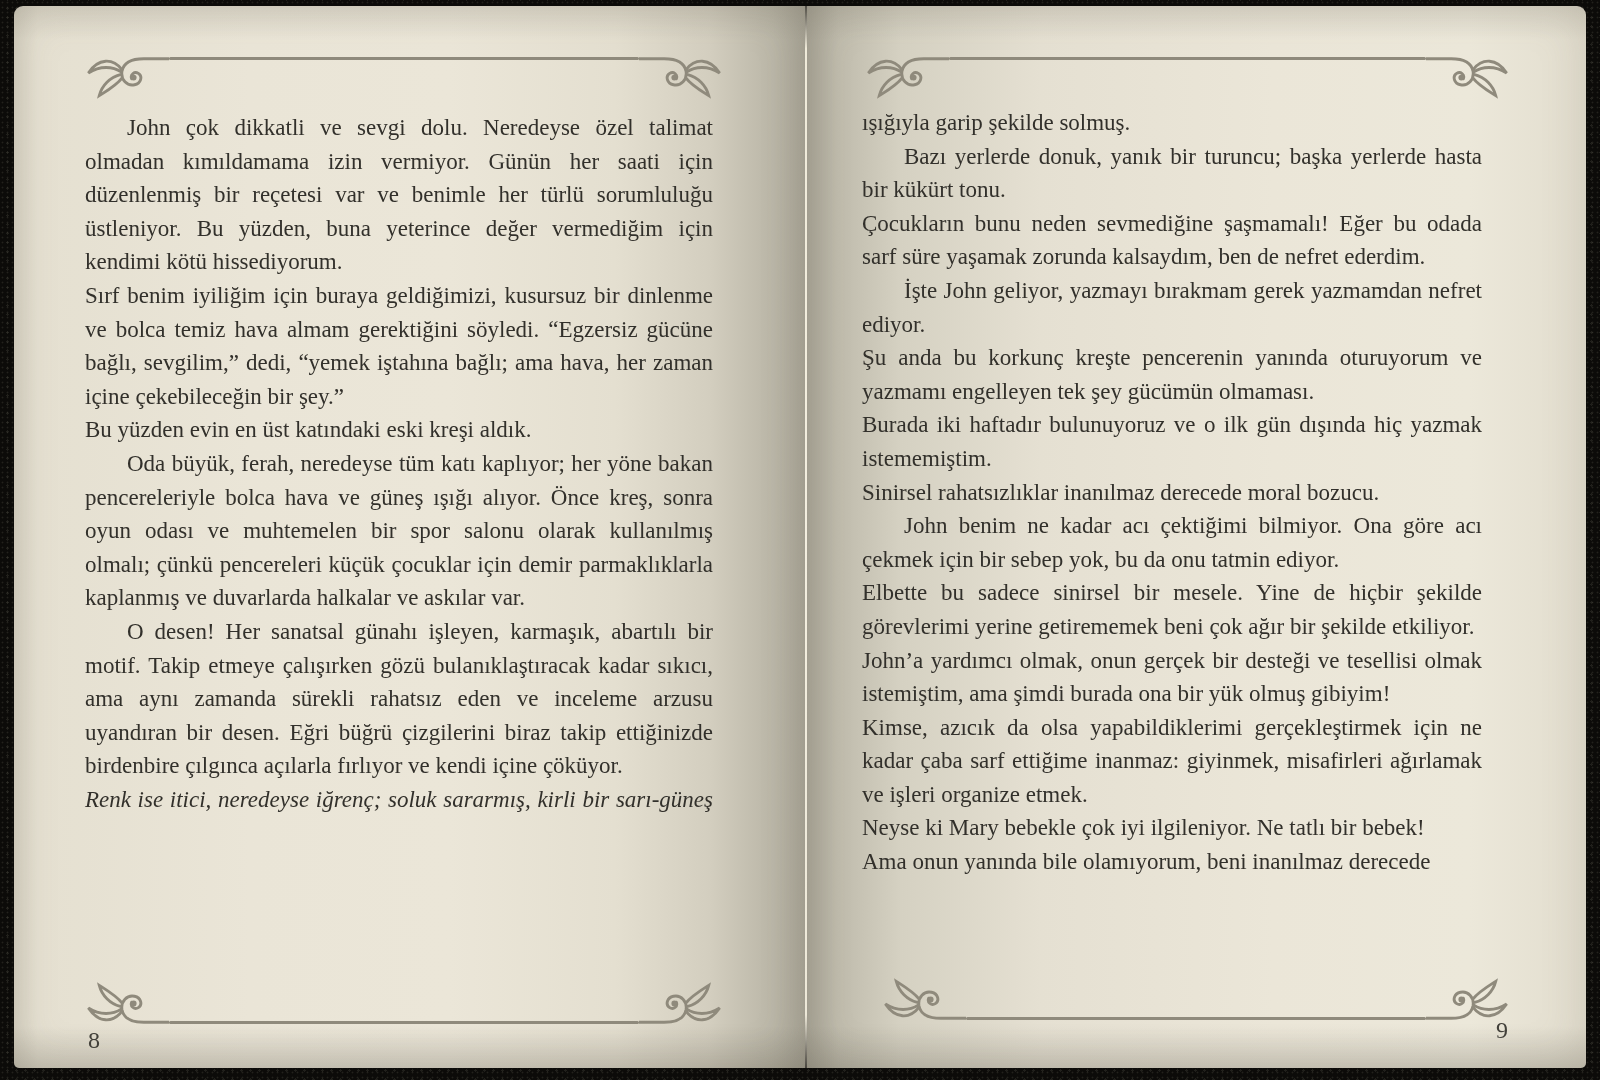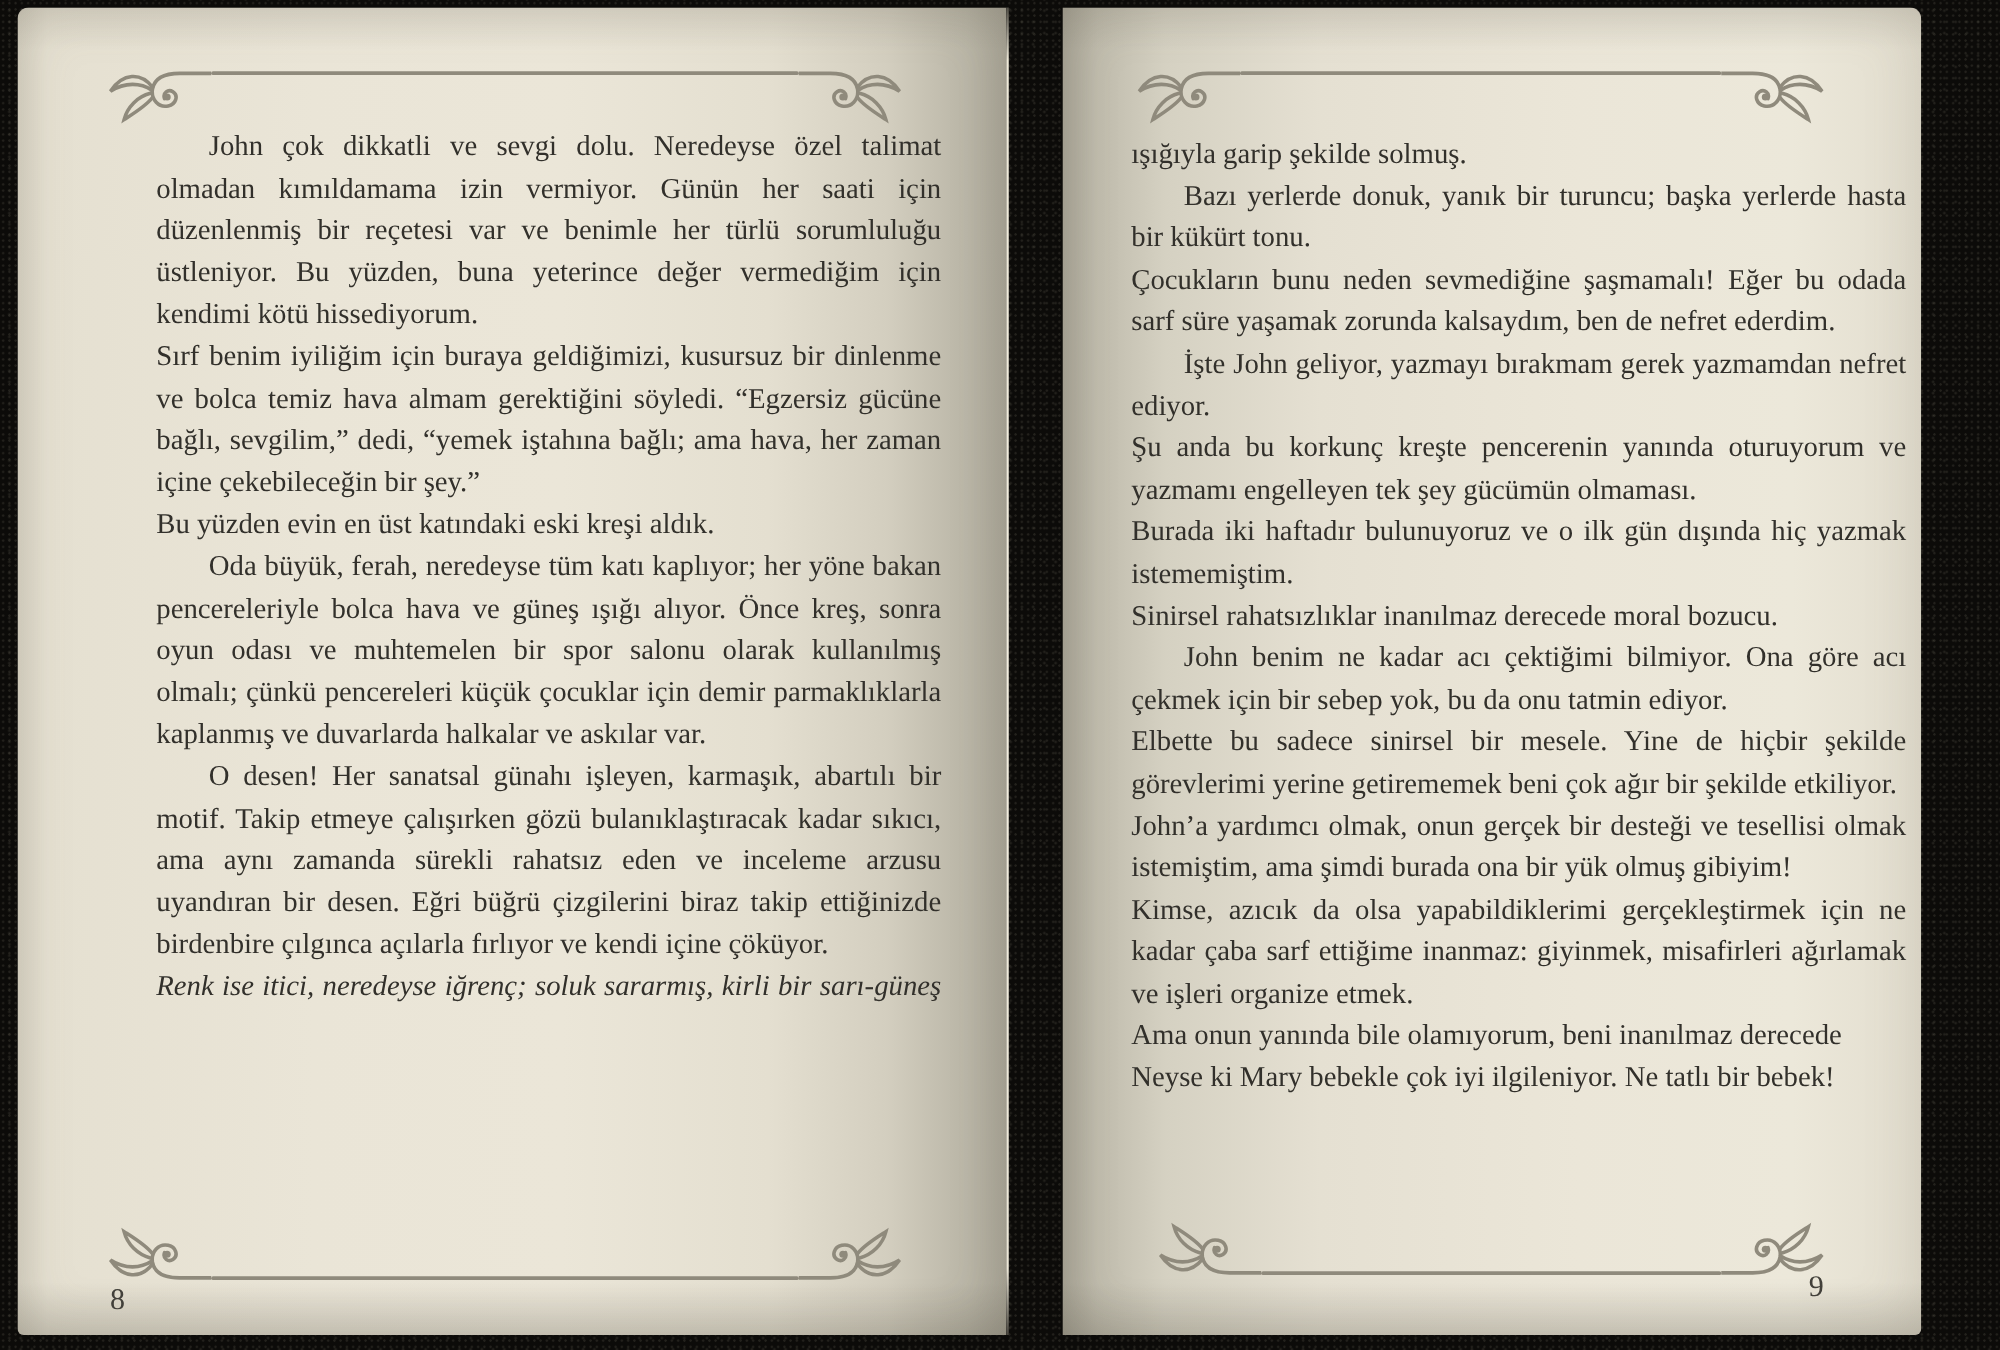--- a/index.html
+++ b/index.html
@@ -17,21 +17,21 @@
     position:absolute;top:6px;height:1062px;
     box-shadow:inset 0 0 46px rgba(110,104,88,.18);
   }
   .page-left{
     left:14px;width:791px;border-radius:9px 0 0 5px;
     background:
       linear-gradient(180deg, rgba(100,95,82,.12) 0px, rgba(0,0,0,0) 34px, rgba(0,0,0,0) 1020px, rgba(80,76,64,.20) 100%),
       linear-gradient(90deg,#d7d2c3 0%,#e5e0d1 3%,#eae5d7 30%,#ebe6d8 55%,#e4dfd0 76%,#d3cebf 88%,#bab6a7 96%,#a7a395 100%);
   }
   .page-right{
-    left:850px;width:687px;border-radius:0 9px 5px 0;
+    left:807px;width:779px;border-radius:0 9px 5px 0;
     background:
       linear-gradient(180deg, rgba(100,95,82,.12) 0px, rgba(0,0,0,0) 34px, rgba(0,0,0,0) 1020px, rgba(80,76,64,.20) 100%),
       linear-gradient(90deg,#a7a395 0%,#bfbbac 4%,#d5d1c2 12%,#e5e0d2 30%,#ebe6d8 60%,#ece8da 85%,#e2ddce 100%);
   }
   .spine{
     position:absolute;left:805px;top:6px;width:2px;height:1062px;
     background:linear-gradient(180deg,#514e46 0%,#efead9 4%,#f3eedf 50%,#ede8d8 95%,#48453e 100%);
   }
   .divider{
     position:absolute;display:flex;align-items:flex-start;
@@ -54,21 +54,21 @@
     text-align:justify;
   }
   .textblock p{margin:0;padding:0;}
   .textblock p.ind{text-indent:42px;}
   .textblock p.stretch{text-align-last:justify;font-style:italic;}
   .pagenum{
     position:absolute;color:#42403a;font-size:24px;
   }
   .pagenum-left{left:74px;bottom:14px;}
   .pagenum-right{right:78px;bottom:24px;}
-  .lp-text{left:71px;top:94px;width:628px;margin-left:40px;}
+  .lp-text{left:71px;top:105px;width:628px;}
   .rp-text{left:55px;top:100px;width:620px;}
   .lp-div-top{left:71px;right:82px;top:45px;}
   .lp-div-bottom{left:71px;right:82px;bottom:38px;}
   .rp-div-top{left:58px;right:76px;top:45px;}
   .rp-div-bottom{left:75px;right:76px;bottom:42px;}
   .defs{position:absolute;width:0;height:0;overflow:hidden;}
 </style>
 </head>
 <body>
 
@@ -138,22 +138,22 @@
     <p class="ind">Bazı yerlerde donuk, yanık bir turuncu; başka yerlerde hasta bir kükürt tonu.</p>
     <p>Çocukların bunu neden sevmediğine şaşmamalı! Eğer bu odada sarf süre yaşamak zorunda kalsaydım, ben de nefret ederdim.</p>
     <p class="ind">İşte John geliyor, yazmayı bırakmam gerek yazmamdan nefret ediyor.</p>
     <p>Şu anda bu korkunç kreşte pencerenin yanında oturuyorum ve yazmamı engelleyen tek şey gücümün olmaması.</p>
     <p>Burada iki haftadır bulunuyoruz ve o ilk gün dışında hiç yazmak istememiştim.</p>
     <p>Sinirsel rahatsızlıklar inanılmaz derecede moral bozucu.</p>
     <p class="ind">John benim ne kadar acı çektiğimi bilmiyor. Ona göre acı çekmek için bir sebep yok, bu da onu tatmin ediyor.</p>
     <p>Elbette bu sadece sinirsel bir mesele. Yine de hiçbir şekilde görevlerimi yerine getirememek beni çok ağır bir şekilde etkiliyor.</p>
     <p>John’a yardımcı olmak, onun gerçek bir desteği ve tesellisi olmak istemiştim, ama şimdi burada ona bir yük olmuş gibiyim!</p>
     <p>Kimse, azıcık da olsa yapabildiklerimi gerçekleştirmek için ne kadar çaba sarf ettiğime inanmaz: giyinmek, misafirleri ağırlamak ve işleri organize etmek.</p>
+    <p>Neyse ki Mary bebekle çok iyi ilgileniyor. Ne tatlı bir bebek!</p>
     <p>Ama onun yanında bile olamıyorum, beni inanılmaz derecede</p>
-    <p>Neyse ki Mary bebekle çok iyi ilgileniyor. Ne tatlı bir bebek!</p>
   </div>
 
   <div class="divider bottom rp-div-bottom">
     <svg class="orn" viewBox="0 0 100 58">
         <use href="#orn-shape"></use>
       </svg>
     <div class="rule"></div>
     <svg class="orn right" viewBox="0 0 100 58">
         <use href="#orn-shape"></use>
       </svg>

